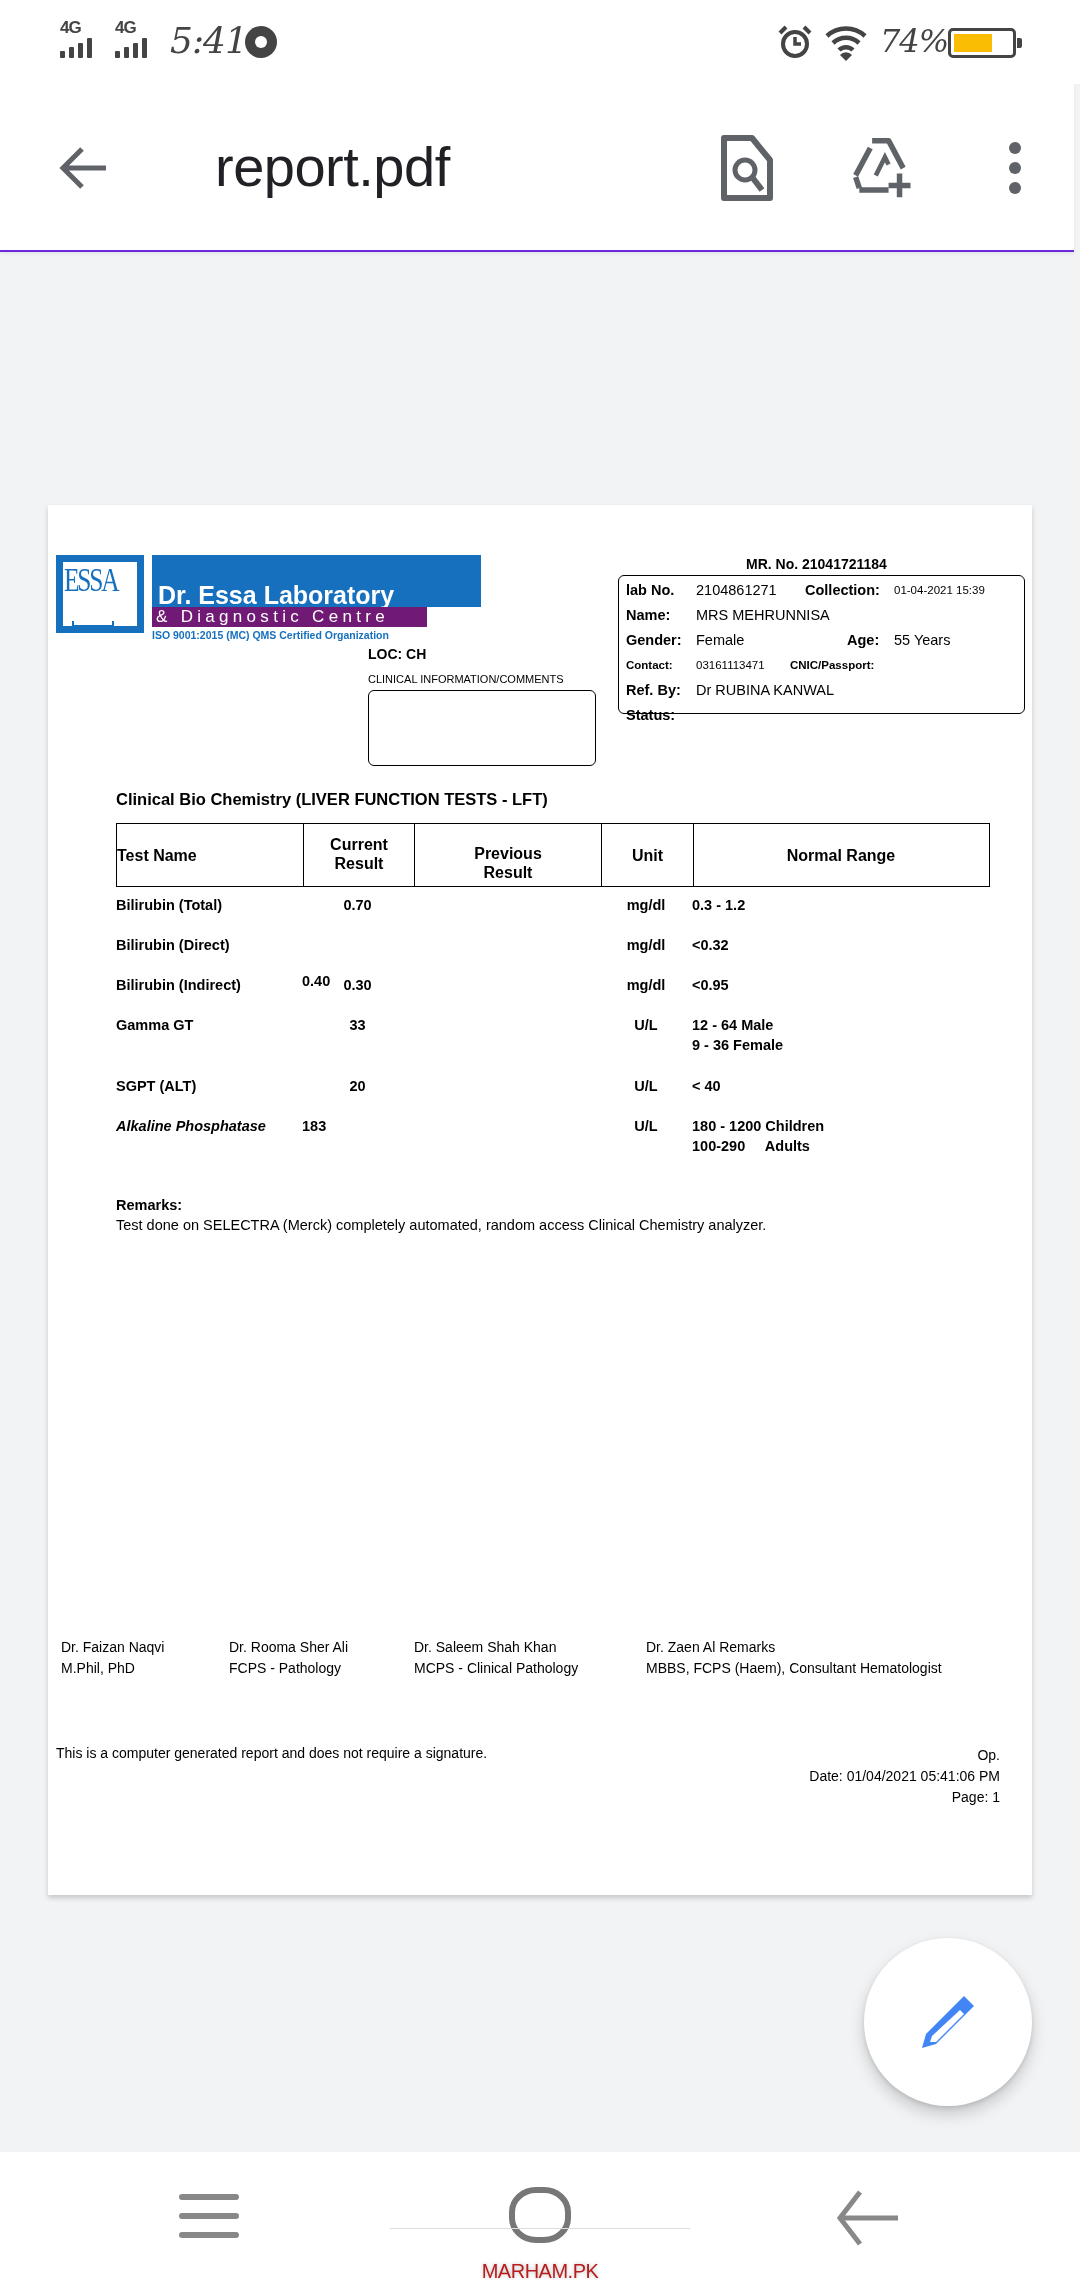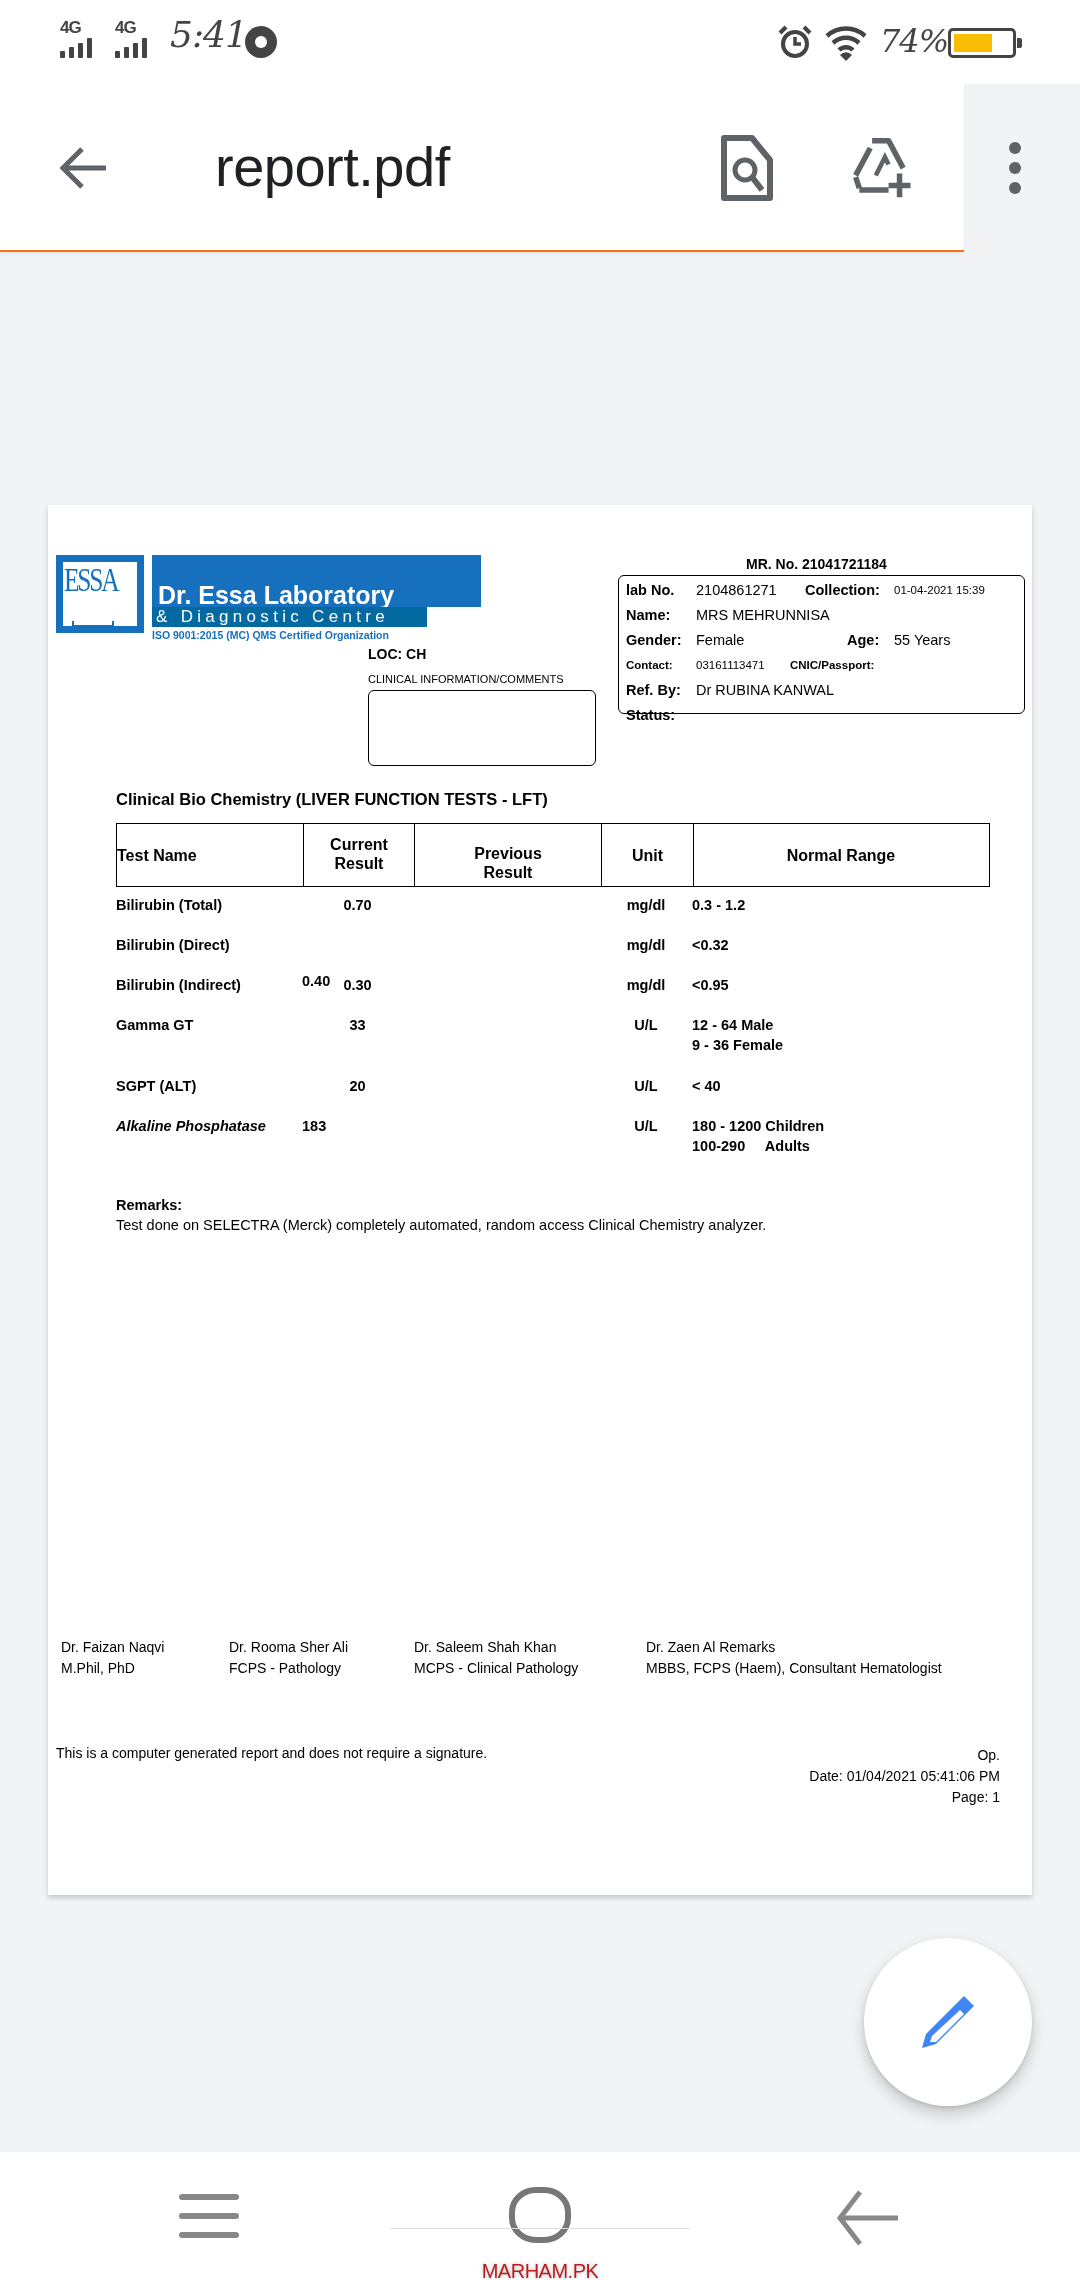--- a/index.html
+++ b/index.html
@@ -5,47 +5,47 @@
   * { box-sizing: border-box; margin: 0; padding: 0; }
   html, body { width: 1080px; height: 2280px; overflow: hidden; background: #f1f3f4; }
   body { position: relative; font-family: "Liberation Sans", sans-serif; color: #000; }
 
   
   .statusbar { position: absolute; left: 0; top: 0; width: 1080px; height: 84px; background: #fff; }
   .sb-net { position: absolute; top: 20px; display: flex; flex-direction: column; align-items: flex-start; }
   .sb-net .g { font: bold 17px "Liberation Sans", sans-serif; color: #444; line-height: 16px; letter-spacing: -1px; }
   .sb-net .bars { display: flex; align-items: flex-end; gap: 4px; height: 20px; margin-top: 2px; }
   .sb-net .bars i { display: block; width: 5px; background: #444; border-radius: 1px; }
-  .sb-time { position: absolute; left: 170px; top: 14px; font: italic 36px "DejaVu Serif", serif; color: #444; letter-spacing: -1px; }
+  .sb-time { position: absolute; left: 170px; top: 20px; font: italic 36px "DejaVu Serif", serif; color: #444; letter-spacing: -1px; }
   .sb-chrome { position: absolute; left: 245px; top: 26px; width: 32px; height: 32px; border-radius: 50%; background: #444; }
   .sb-chrome::after { content: ""; position: absolute; left: 10px; top: 10px; width: 12px; height: 12px; border-radius: 50%; background: #fff; }
   .sb-alarm { position: absolute; left: 777px; top: 24px; width: 36px; height: 36px; }
   .sb-wifi { position: absolute; left: 824px; top: 22px; width: 44px; height: 40px; }
   .sb-batt-pct { position: absolute; left: 880px; top: 22px; font: italic 32px "DejaVu Serif", serif; color: #444; letter-spacing: -1px; }
   .sb-batt { position: absolute; left: 948px; top: 28px; width: 68px; height: 30px; border: 3px solid #444; border-radius: 5px; }
   .sb-batt .fill { position: absolute; left: 3px; top: 3px; bottom: 3px; background: #fbbc04; }
   .sb-batt::after { content: ""; position: absolute; right: -9px; top: 7px; width: 5px; height: 10px; background: #444; border-radius: 0 2px 2px 0; }
 
   
-  .appbar { position: absolute; left: 0; top: 84px; width: 964px; height: 168px; background: #fff; border-bottom: 2px solid #f97316; box-shadow: 0 2px 3px rgba(0,0,0,0.06); }
+  .appbar { position: absolute; left: 0; top: 84px; width: 1074px; height: 168px; background: #fff; border-bottom: 2px solid #6d28d9; box-shadow: 0 2px 3px rgba(0,0,0,0.06); }
   .ab-back { position: absolute; left: 54px; top: 54px; width: 60px; height: 60px; cursor: pointer; }
   .ab-title { position: absolute; left: 215px; top: 50px; font: 56px "Liberation Sans", sans-serif; color: #202124; letter-spacing: -0.5px; }
   .ab-icon { position: absolute; top: 50px; width: 64px; height: 70px; cursor: pointer; }
 
   
   .page { position: absolute; left: 48px; top: 505px; width: 984px; height: 1390px; background: #fff; box-shadow: 0 3px 5px rgba(0,0,0,0.18); }
   .abs { position: absolute; white-space: nowrap; }
 
   .logo-mark { position: absolute; left: 8px; top: 50px; width: 88px; height: 78px; background: #1670be; }
   .logo-mark .inner { position: absolute; left: 7px; top: 7px; right: 7px; bottom: 7px; background: #fff; }
   .logo-mark .essa { position: absolute; left: 8px; top: 6px; font: 34px "Liberation Serif", serif; color: #1670be; letter-spacing: -3px; transform: scaleX(0.75); transform-origin: left top; }
   .logo-mark .lab { position: absolute; left: 16px; bottom: 6px; width: 42px; height: 6px; border: 2px solid #1670be; border-top: none; }
   .logo-banner { position: absolute; left: 104px; top: 50px; width: 329px; height: 52px; background: #1670be; }
   .logo-banner .t { position: absolute; left: 6px; top: 26px; font: bold 25px "Liberation Sans", sans-serif; color: #fff; letter-spacing: 0; }
-  .logo-sub { position: absolute; left: 104px; top: 102px; width: 275px; height: 20px; background: #0369a1; }
+  .logo-sub { position: absolute; left: 104px; top: 102px; width: 275px; height: 20px; background: #701a75; }
   .logo-sub .t { position: absolute; left: 4px; top: 0px; font: 17px "Liberation Sans", sans-serif; color: #fff; letter-spacing: 4.3px; }
   .logo-iso { position: absolute; left: 104px; top: 124px; font: bold 10.5px "Liberation Sans", sans-serif; color: #1670be; }
 
   .loc { position: absolute; left: 320px; top: 141px; font: bold 14px "Liberation Sans", sans-serif; }
   .clin-label { position: absolute; left: 320px; top: 168px; font: 11px "Liberation Sans", sans-serif; }
   .clin-box { position: absolute; left: 320px; top: 185px; width: 228px; height: 76px; border: 1.5px solid #000; border-radius: 6px; }
 
   .mr { position: absolute; left: 698px; top: 51px; font: bold 14px "Liberation Sans", sans-serif; }
   .info-box { position: absolute; left: 570px; top: 70px; width: 407px; height: 139px; border: 1.5px solid #000; border-radius: 6px; }
   .info-box .lbl { position: absolute; font: bold 14.5px "Liberation Sans", sans-serif; }

